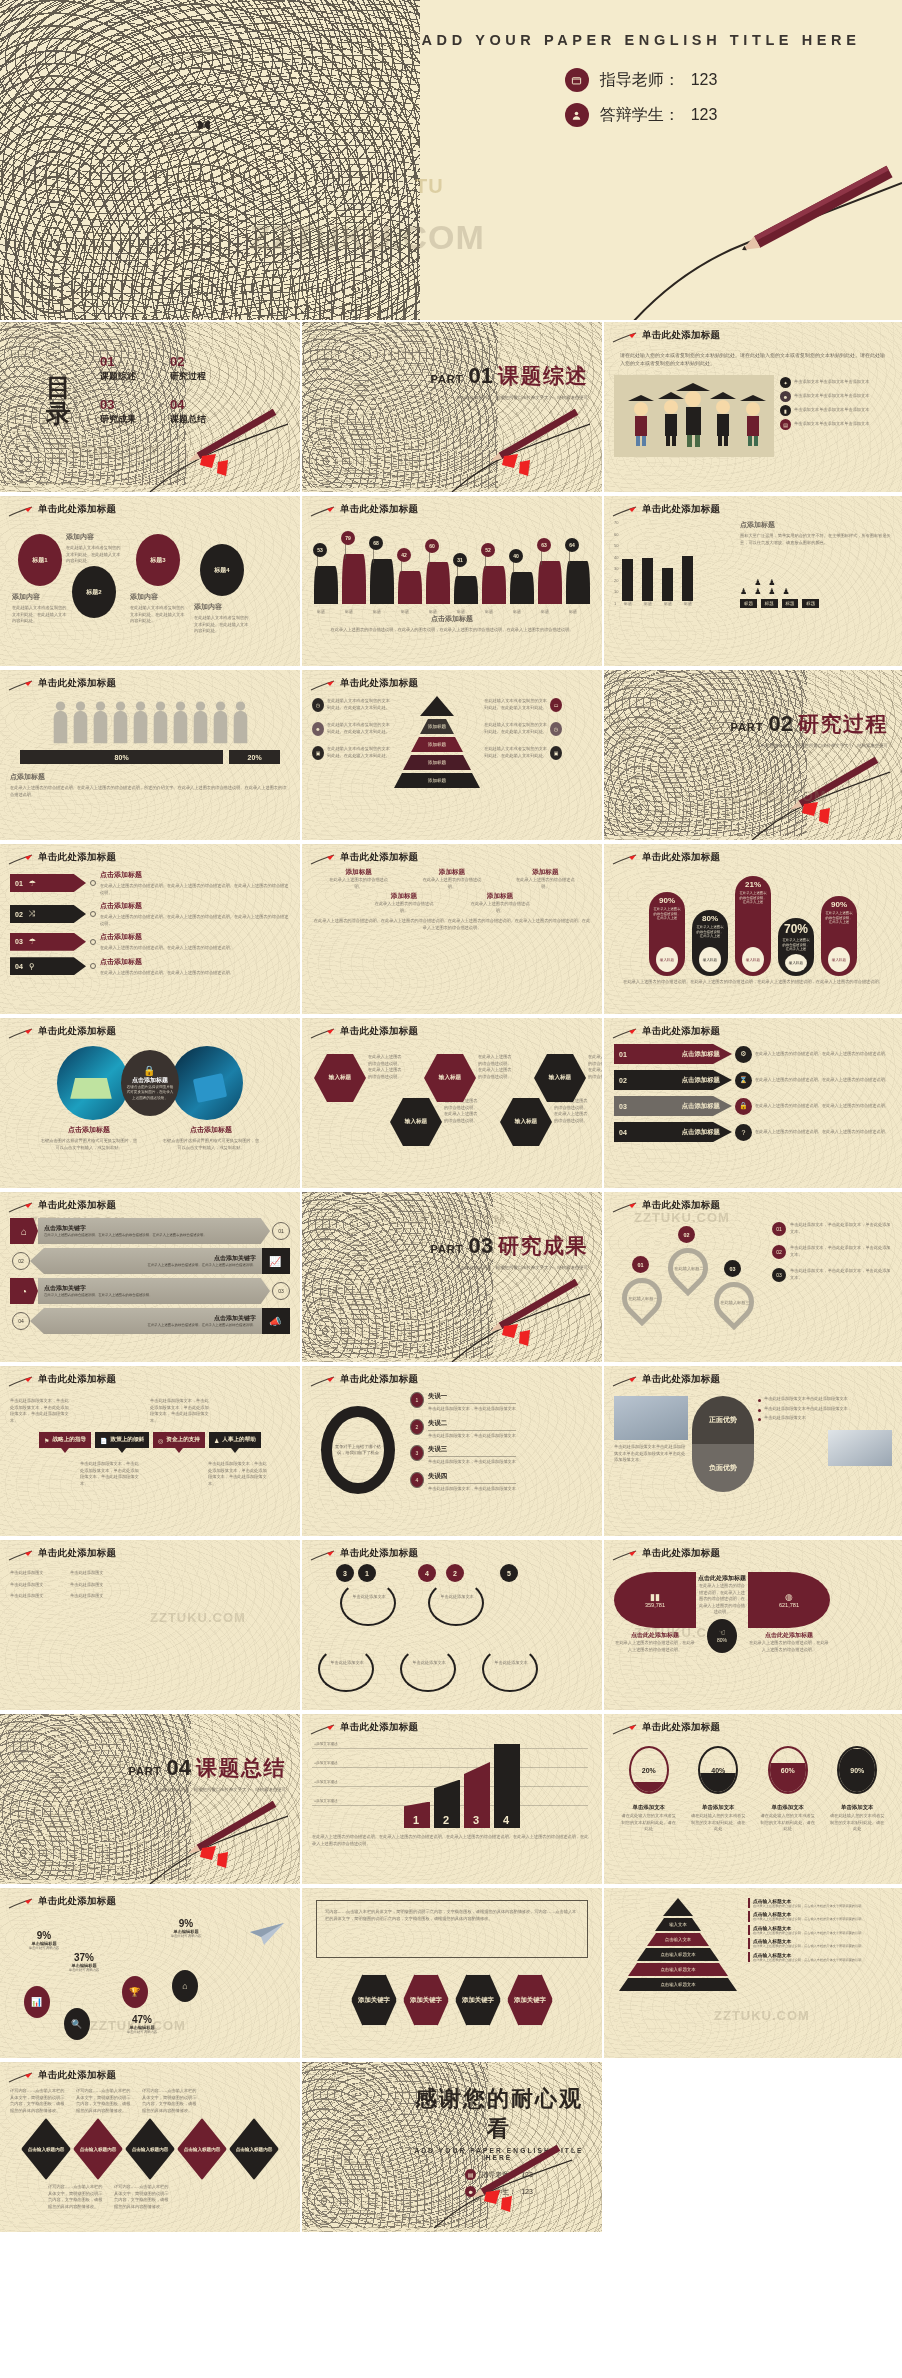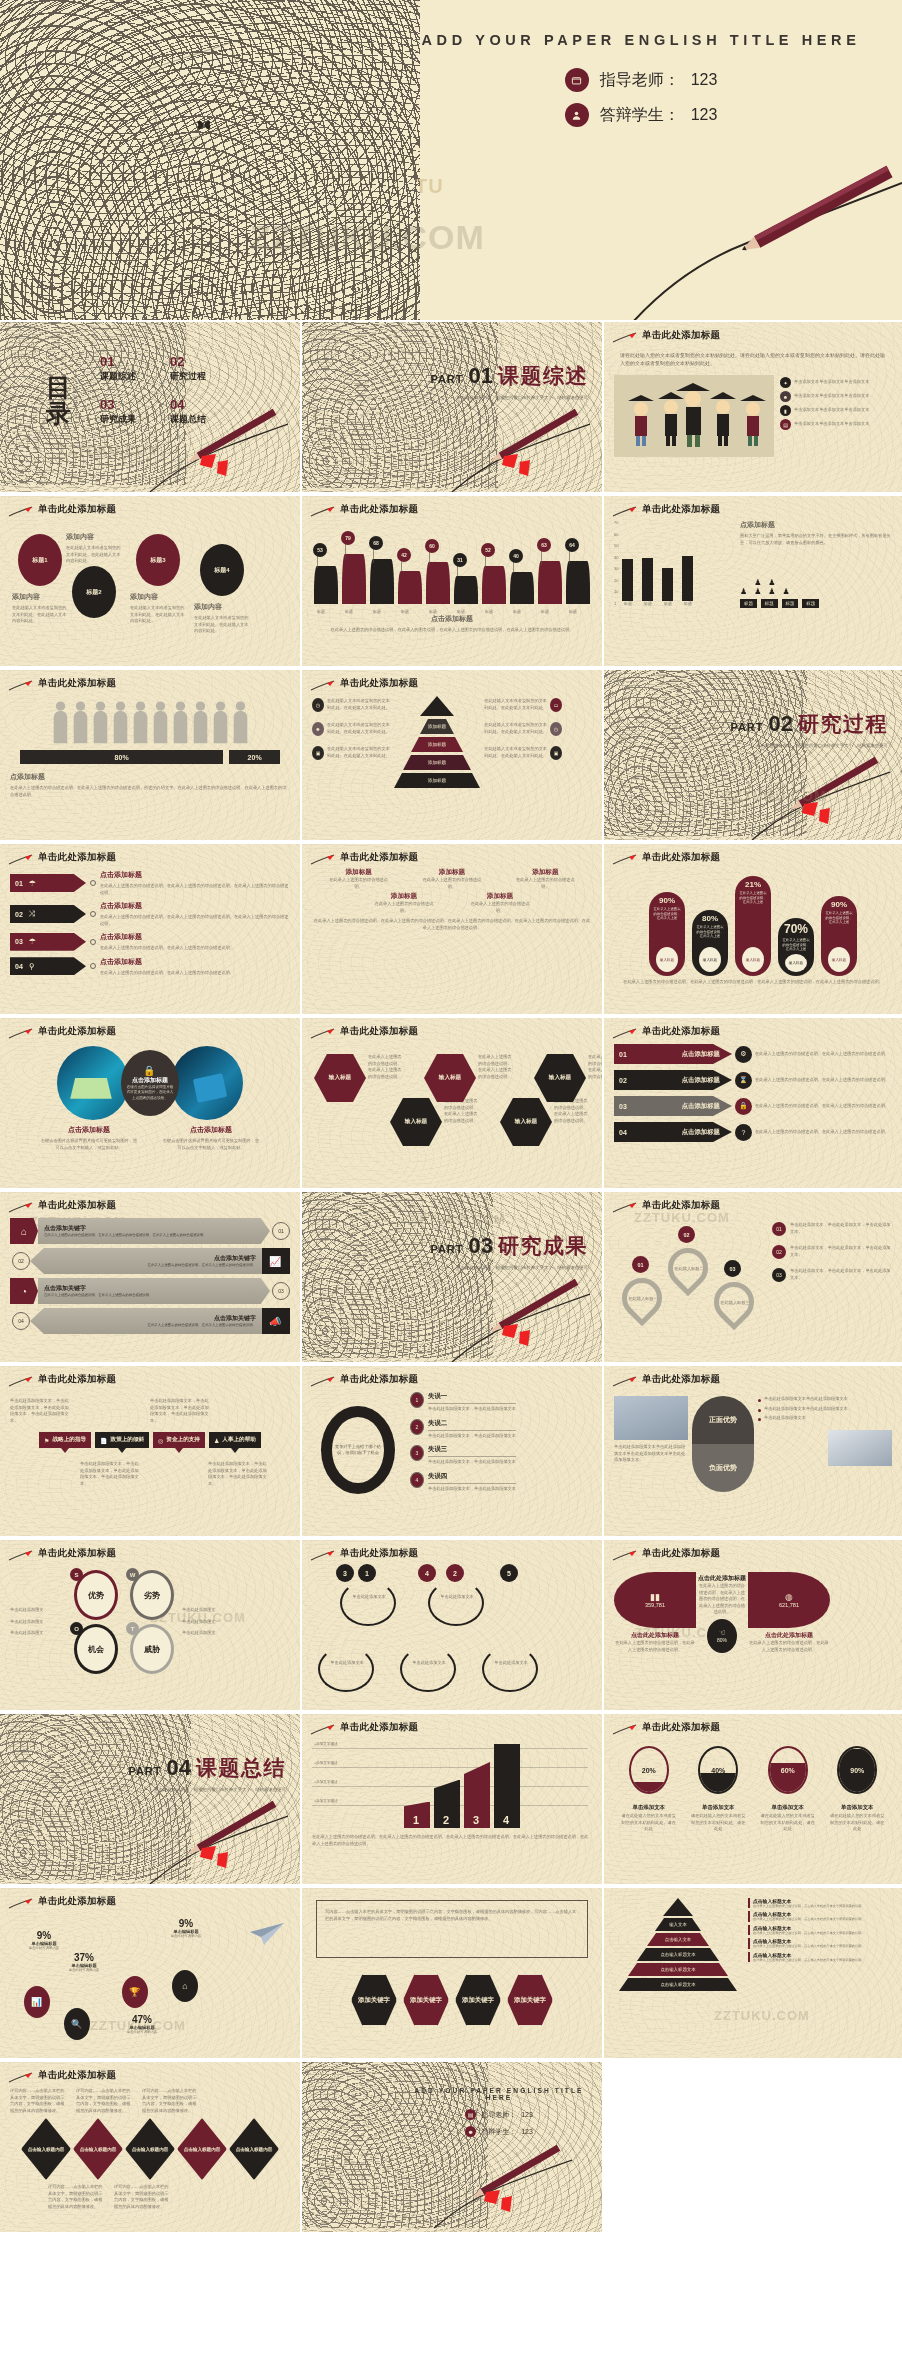--- a/index.html
+++ b/index.html
@@ -1132,38 +1132,20 @@
             </svg></span>
         <span class="t">单击此处添加标题</span>
       </div>
       <div class="s-body">
         <div style="display:flex;gap:4px;align-items:center;margin-top:6px;">
           <div id="swleft" style="width:56px;display:flex;flex-direction:column;gap:5px;">
               <div class="mini2">单击此处添加图文</div>
               <div class="mini2">单击此处添加图文</div>
               <div class="mini2">单击此处添加图文</div>
             </div>
-          <div id="swgrid" style="width:108px;display:grid;grid-template-columns:1fr 1fr;gap:4px;">
-              <div style="position: relative; display: flex; align-items: center; justify-content: center;">
-                <div class="circ" style="width: 44px; height: 50px; border: 3px solid rgb(109, 31, 46); background: rgb(246, 239, 216); font-size: 8px; font-weight: bold; color: rgb(43, 37, 32);">优势</div>
-                <div class="circ" style="position: absolute; left: 0px; top: -2px; width: 13px; height: 13px; background: rgb(109, 31, 46); color: rgb(242, 232, 201); font-size: 6px; font-weight: bold;">S</div>
-              </div>
-              <div style="position: relative; display: flex; align-items: center; justify-content: center;">
-                <div class="circ" style="width: 44px; height: 50px; border: 3px solid rgb(111, 106, 100); background: rgb(246, 239, 216); font-size: 8px; font-weight: bold; color: rgb(43, 37, 32);">劣势</div>
-                <div class="circ" style="position: absolute; left: 0px; top: -2px; width: 13px; height: 13px; background: rgb(111, 106, 100); color: rgb(242, 232, 201); font-size: 6px; font-weight: bold;">W</div>
-              </div>
-              <div style="position: relative; display: flex; align-items: center; justify-content: center;">
-                <div class="circ" style="width: 44px; height: 50px; border: 3px solid rgb(34, 31, 29); background: rgb(246, 239, 216); font-size: 8px; font-weight: bold; color: rgb(43, 37, 32);">机会</div>
-                <div class="circ" style="position: absolute; left: 0px; top: -2px; width: 13px; height: 13px; background: rgb(34, 31, 29); color: rgb(242, 232, 201); font-size: 6px; font-weight: bold;">O</div>
-              </div>
-              <div style="position: relative; display: flex; align-items: center; justify-content: center;">
-                <div class="circ" style="width: 44px; height: 50px; border: 3px solid rgb(168, 164, 156); background: rgb(246, 239, 216); font-size: 8px; font-weight: bold; color: rgb(43, 37, 32);">威胁</div>
-                <div class="circ" style="position: absolute; left: 0px; top: -2px; width: 13px; height: 13px; background: rgb(168, 164, 156); color: rgb(242, 232, 201); font-size: 6px; font-weight: bold;">T</div>
-              </div>
-            </div>
           <div id="swright" style="width:56px;display:flex;flex-direction:column;gap:5px;">
               <div class="mini2">单击此处添加图文</div>
               <div class="mini2">单击此处添加图文</div>
               <div class="mini2">单击此处添加图文</div>
             </div>
         </div>
       </div>
       <div class="wm" style="left:150px;top:70px;font-size:13px;">ZZTUKU.COM</div>
     </div>
 
@@ -1458,20 +1440,21 @@
         <div id="dbot" style="display:flex;gap:8px;margin-top:4px;margin-left:38px;">
             <div class="mini2" style="width: 58px;">详写内容……点击输入本栏的具体文字，简明撤图的说明示意内容，文字概念图板，请根据您的具体内容酌情修改。</div>
             <div class="mini2" style="width: 58px;">详写内容……点击输入本栏的具体文字，简明撤图的说明示意内容，文字概念图板，请根据您的具体内容酌情修改。</div>
           </div>
       </div>
     </div>
 
     <div class="slide paper paper-strong">
       <div class="cover-pat" style="width:200px;height:178px;"></div>
       <div style="position:absolute;right:18px;top:22px;text-align:center;width:170px;">
+        <div class="ty-title">感谢您的耐心观看</div>
         <div class="ty-sub">ADD YOUR PAPER ENGLISH TITLE HERE</div>
         <div style="margin-top:8px;display:flex;flex-direction:column;gap:6px;align-items:center;">
           <div style="display:flex;align-items:center;gap:5px;">
             <span class="circ" style="width:11px;height:11px;background:#6d1f2e;color:#f2e8c9;font-size:6px;">▤</span>
             <span style="font-size:7px;">指导老师：</span>
             <span style="font-size:7px;">123</span>
           </div>
           <div style="display:flex;align-items:center;gap:5px;">
             <span class="circ" style="width:11px;height:11px;background:#6d1f2e;color:#f2e8c9;font-size:6px;">☻</span>
             <span style="font-size:7px;">答辩学生：</span>

